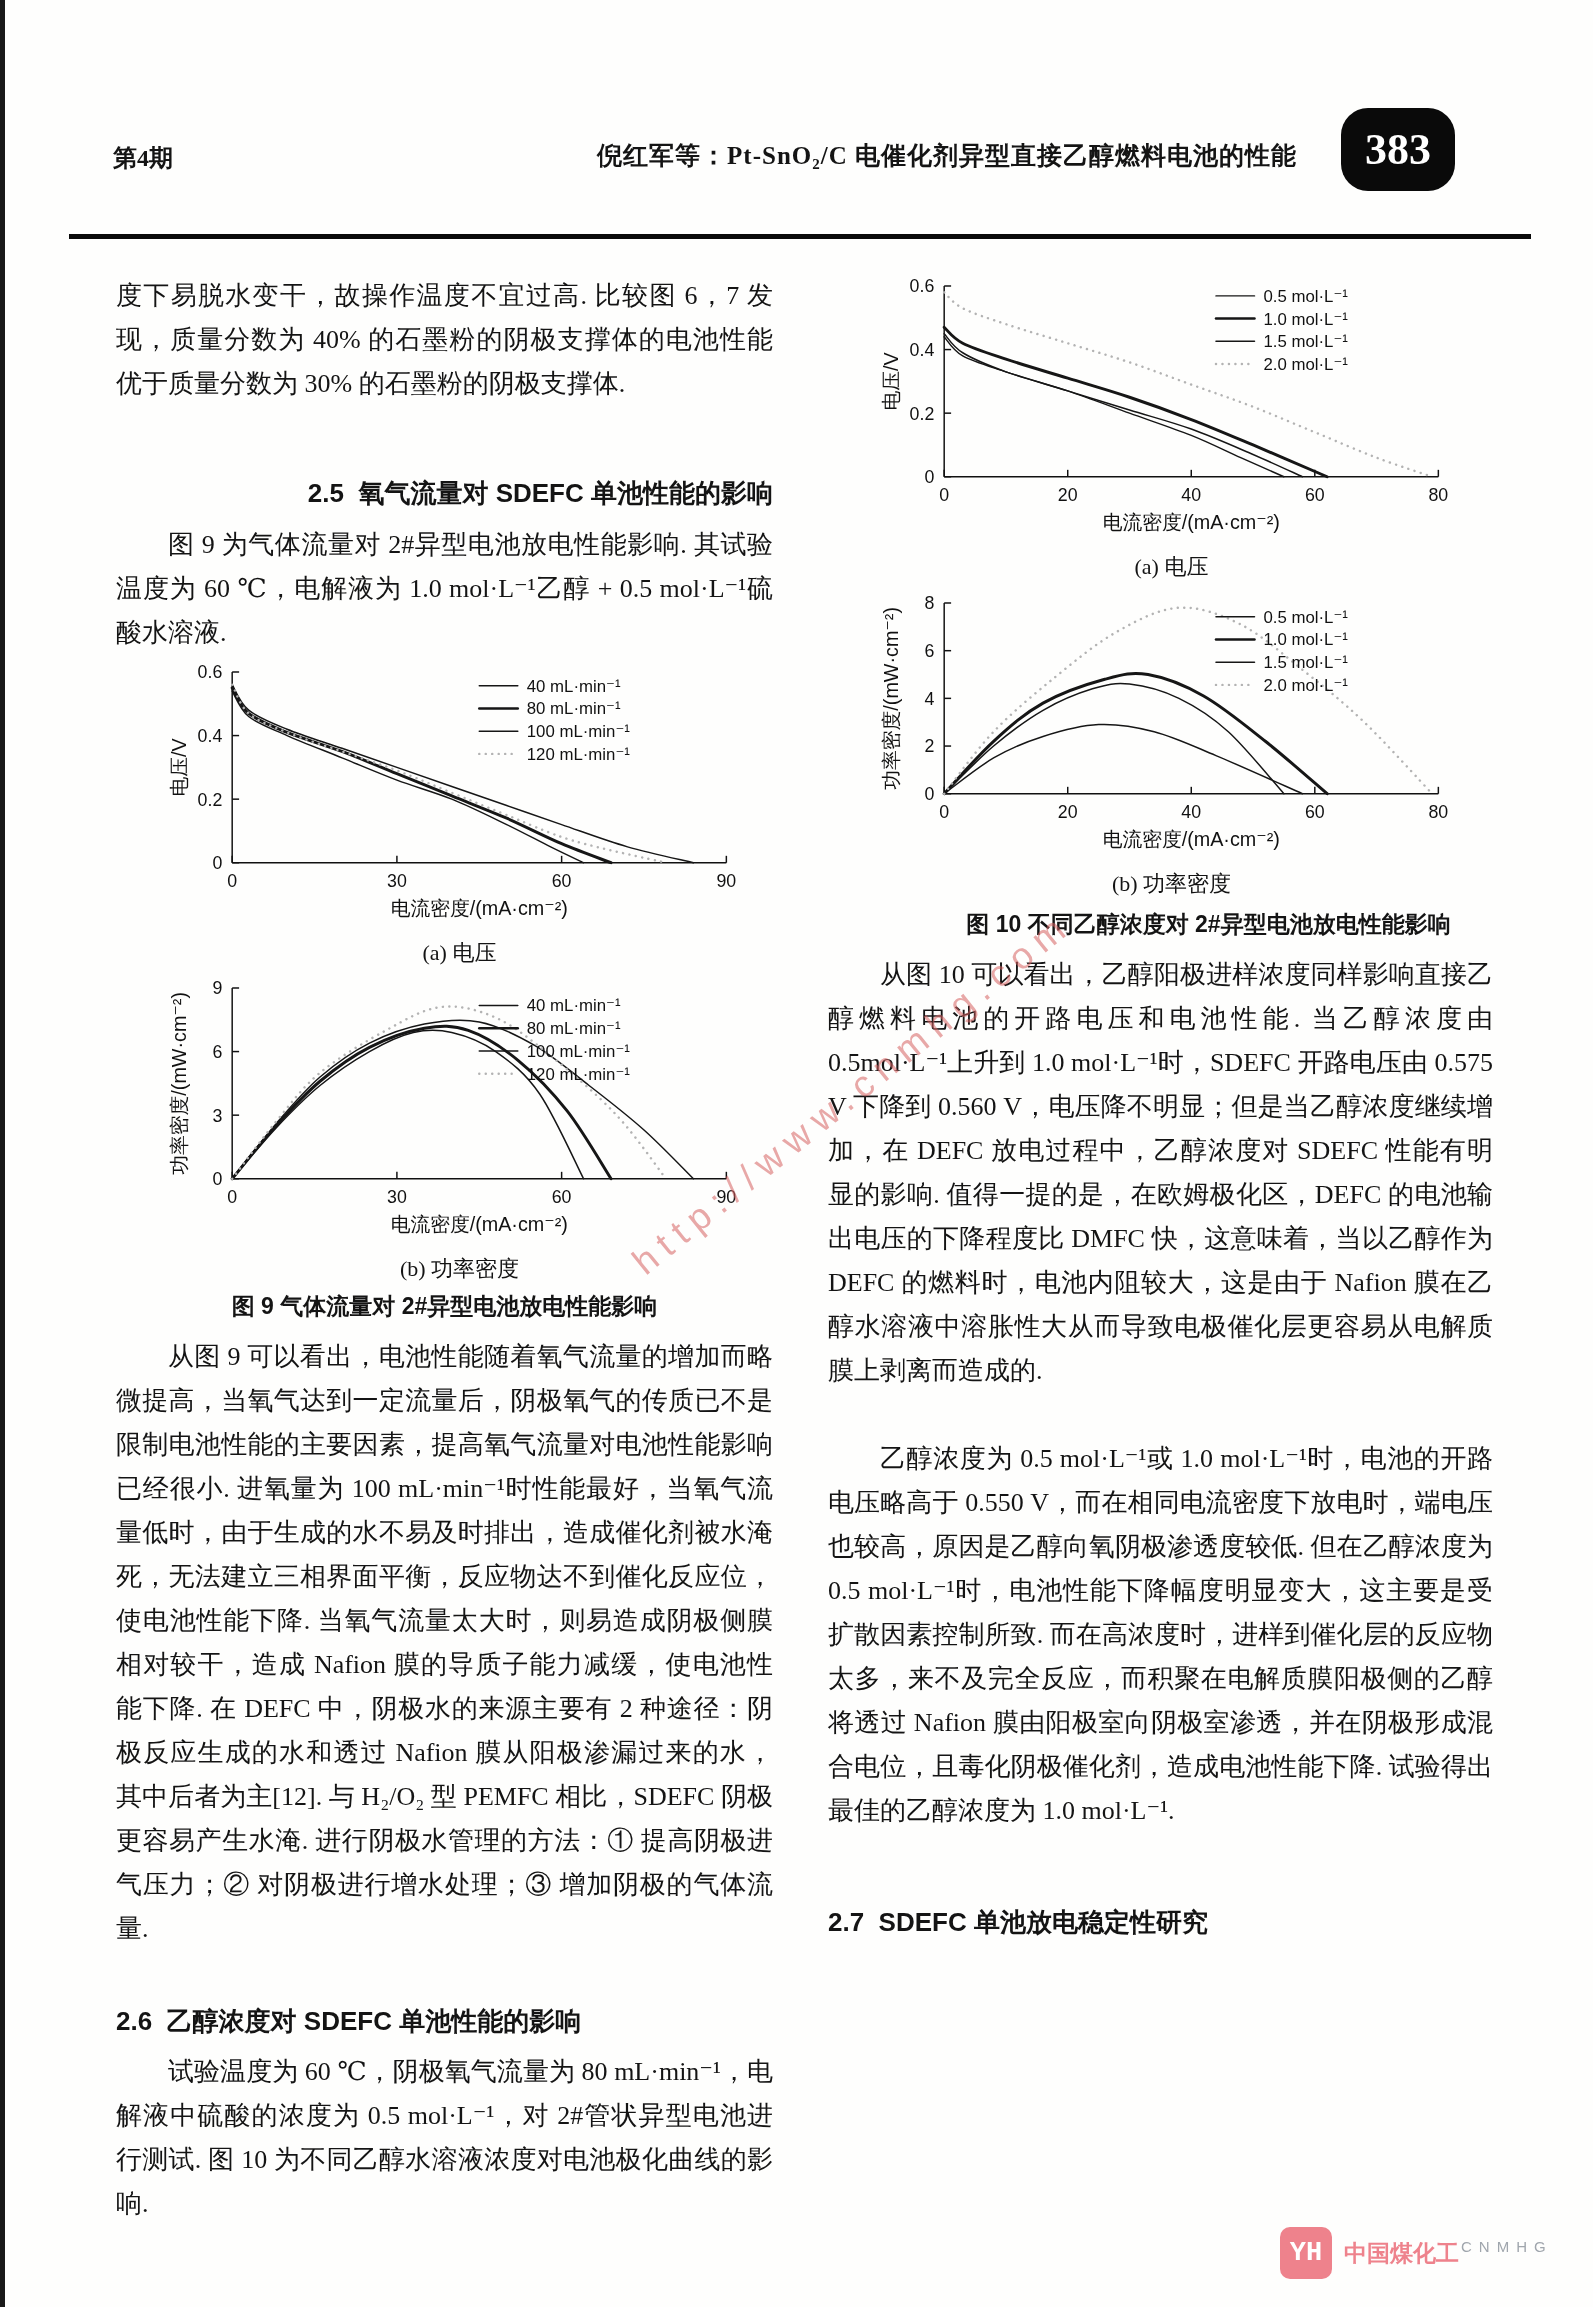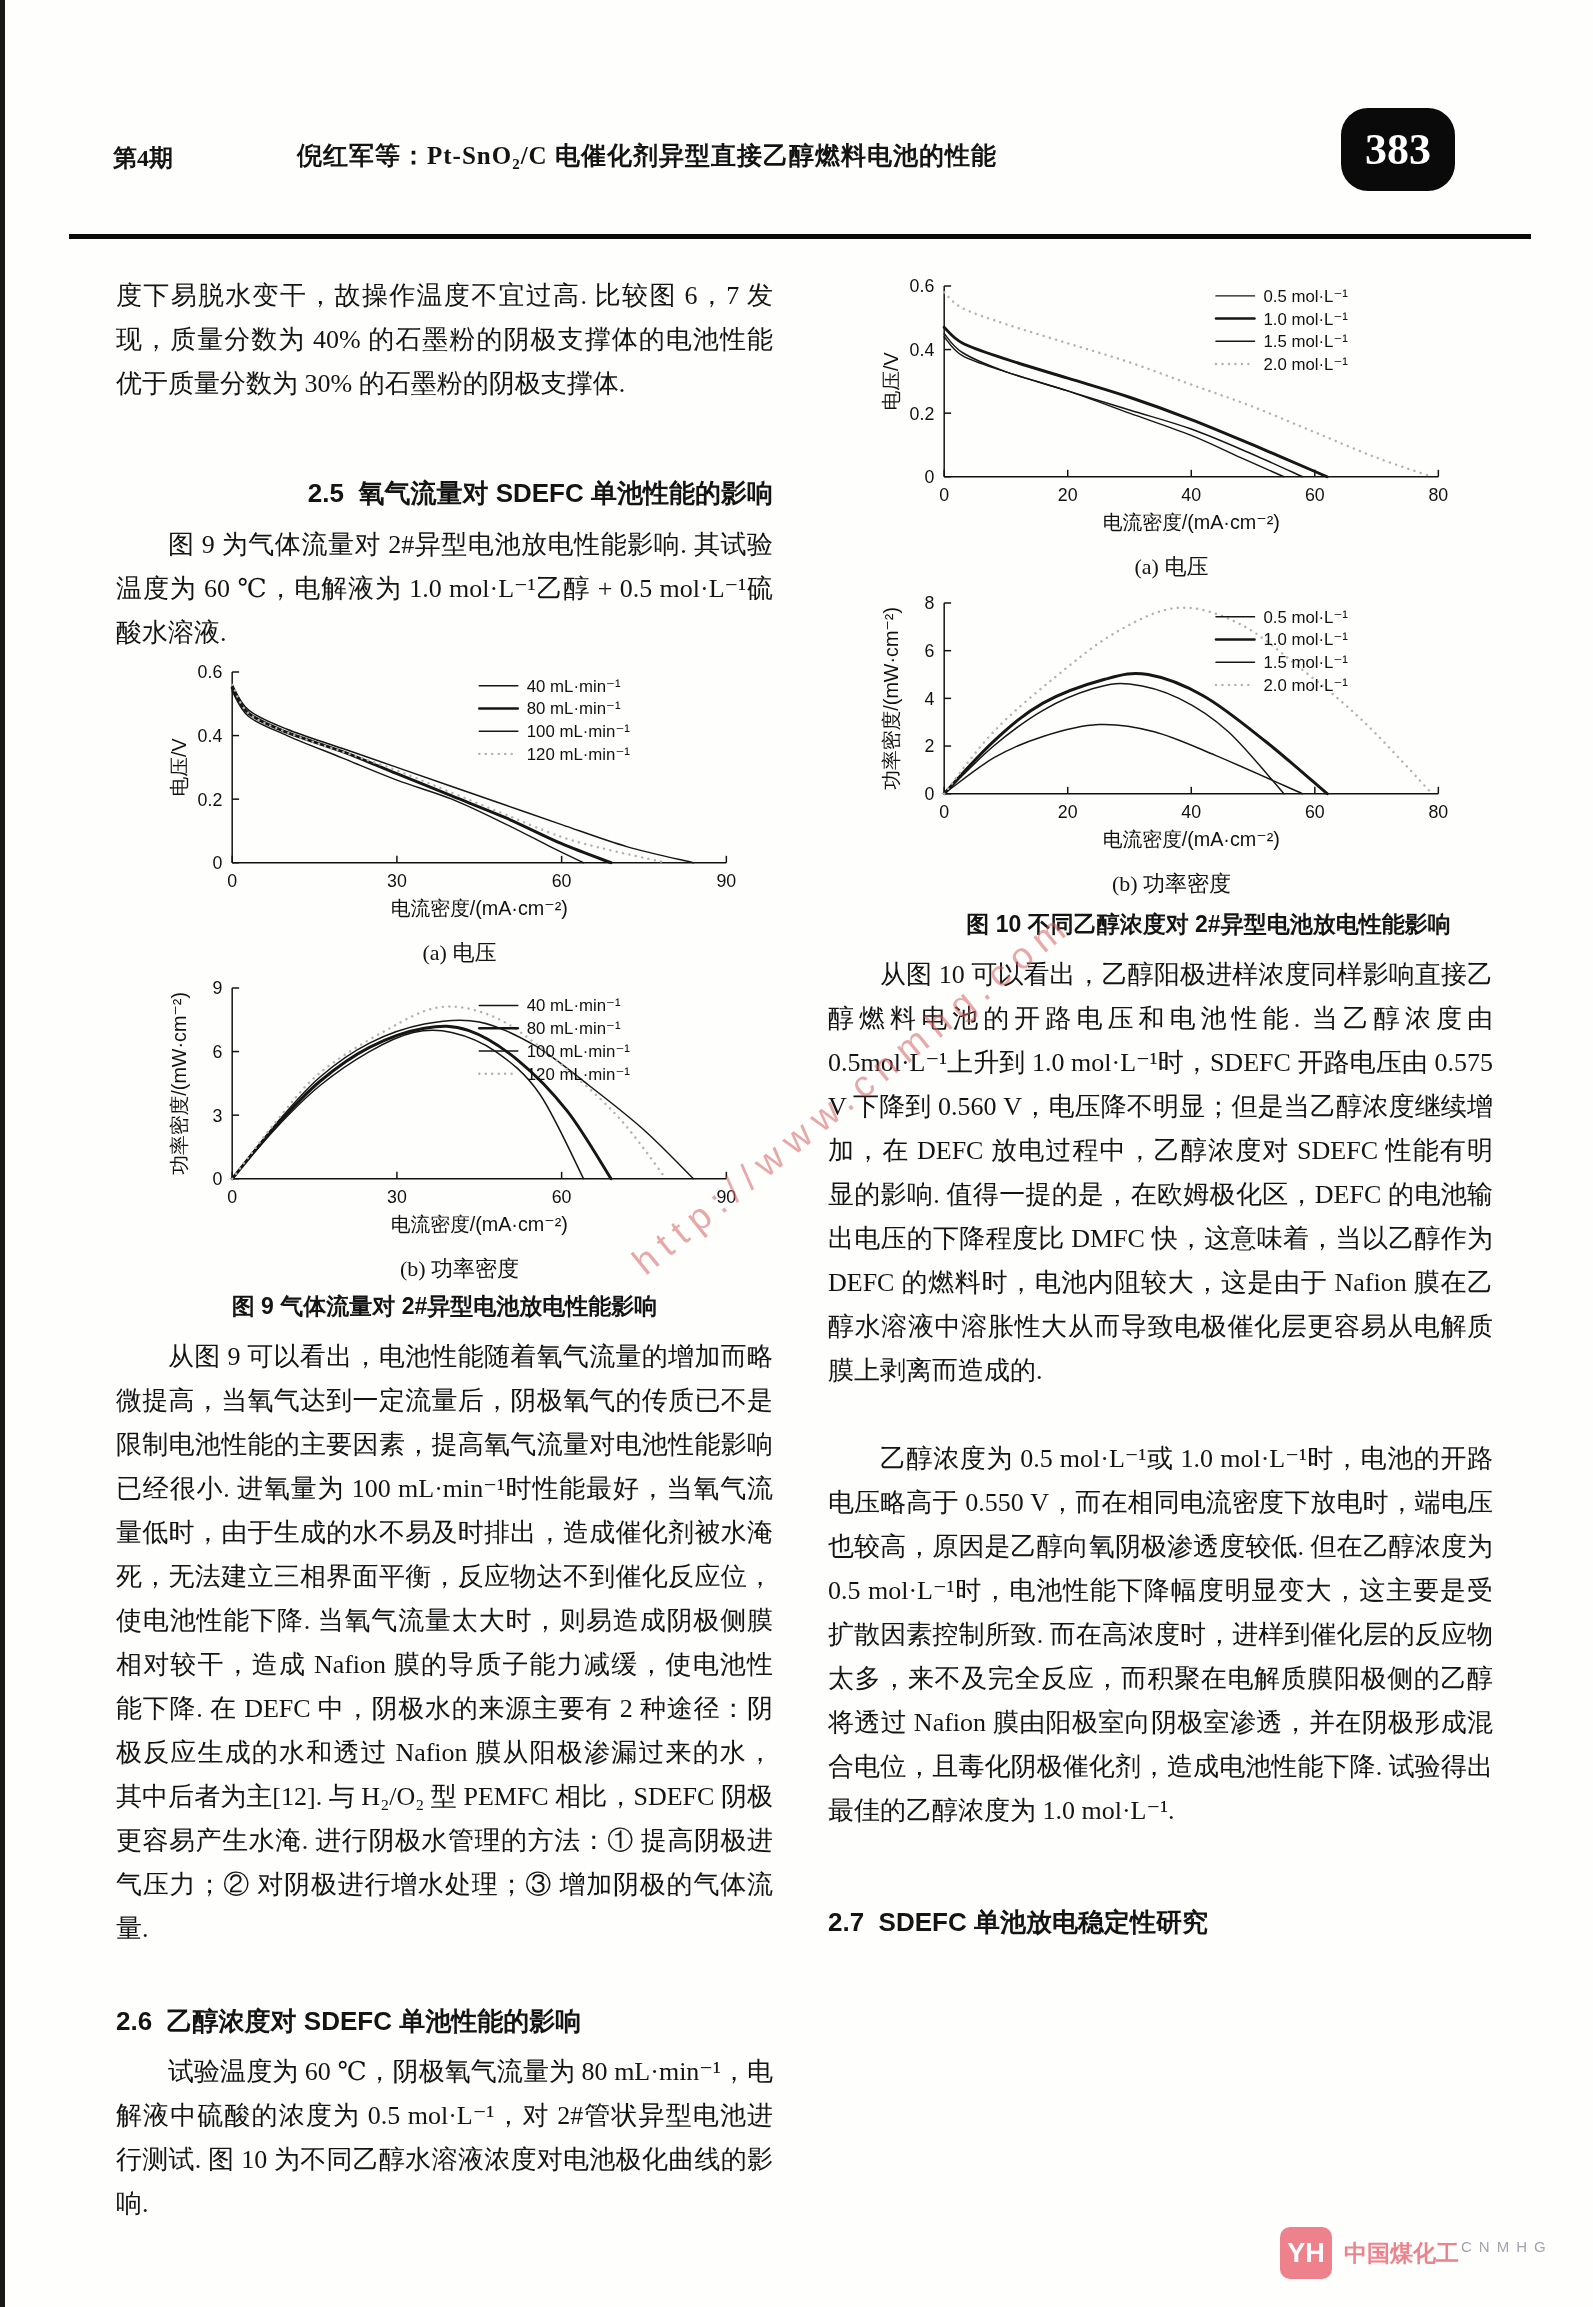--- a/index.html
+++ b/index.html
@@ -1,20 +1,20 @@
 <!DOCTYPE html>
 <html style="font-size:8px"><head>
 <meta charset="utf-8">
 <style>
   html,body{margin:0;padding:0;background:#d8d8d8;}
   .page{position:relative;width:1594px;height:2307px;background:#fefefdff;overflow:hidden;
         font-family:"Liberation Serif","DejaVu Serif",serif;color:#141414;}
   .scan-edge{position:absolute;left:0;top:0;width:5px;height:2307px;background:#191919;}
   .hdr-issue{position:absolute;left:113px;top:142px;font-size:24px;font-weight:bold;}
-  .hdr-title{position:absolute;left:297px;right:297px;top:139px;text-align:left;
+  .hdr-title{position:absolute;left:297px;right:297px;top:139px;text-align:right;
              font-size:25px;font-weight:bold;letter-spacing:1px;}
   .page-badge{position:absolute;left:1341px;top:108px;width:114px;height:83px;background:#0a0a0a;
               border-radius:27px;color:#ffffff;display:flex;align-items:center;justify-content:center;
               font-size:44px;font-weight:bold;font-family:"Liberation Serif","DejaVu Serif",serif;}
   .hdr-rule{position:absolute;left:69px;top:234px;width:1462px;height:5.4px;background:#0a0a0a;}
   .para{position:absolute;font-size:26px;line-height:44px;text-align:justify;}
   .indent{text-indent:2em;}
   .heading{position:absolute;font-size:26px;font-weight:bold;white-space:pre-wrap;
            font-family:"Liberation Sans","DejaVu Sans",sans-serif;}
   .figure{position:absolute;}
@@ -23,21 +23,21 @@
   .figcaption{position:absolute;text-align:center;font-size:23px;font-weight:bold;
               font-family:"Liberation Sans","DejaVu Sans",sans-serif;}
   svg{display:block;}
   svg text{font-family:"Liberation Sans","DejaVu Sans",sans-serif;}
   .watermark{position:absolute;left:638px;top:1246px;transform:rotate(-39deg);transform-origin:0 50%;
              font-size:37px;letter-spacing:9px;color:rgba(214,96,96,0.55);
              font-family:"Liberation Sans","DejaVu Sans",sans-serif;white-space:nowrap;}
   .logo{position:absolute;left:1280px;top:2227px;display:flex;align-items:center;gap:12px;}
   .logo-mark{width:52px;height:52px;background:#ee828c;border-radius:10px;color:#ffffff;
              display:flex;align-items:center;justify-content:center;font-size:27px;font-weight:bold;
-             font-family:Liberation Sans, sans-serif;}
+             font-family:Liberation Mono, monospace;}
   .logo-text{display:flex;gap:2px;}
   .logo-name{color:#ee828c;font-size:23px;font-weight:bold;
              font-family:"Liberation Sans","DejaVu Sans",sans-serif;}
   .logo-acronym{color:#a0a6ad;font-size:15px;letter-spacing:7px;
              font-family:Liberation Sans, sans-serif;}
 </style>
 </head>
 <body>
 
 <div class="page">

